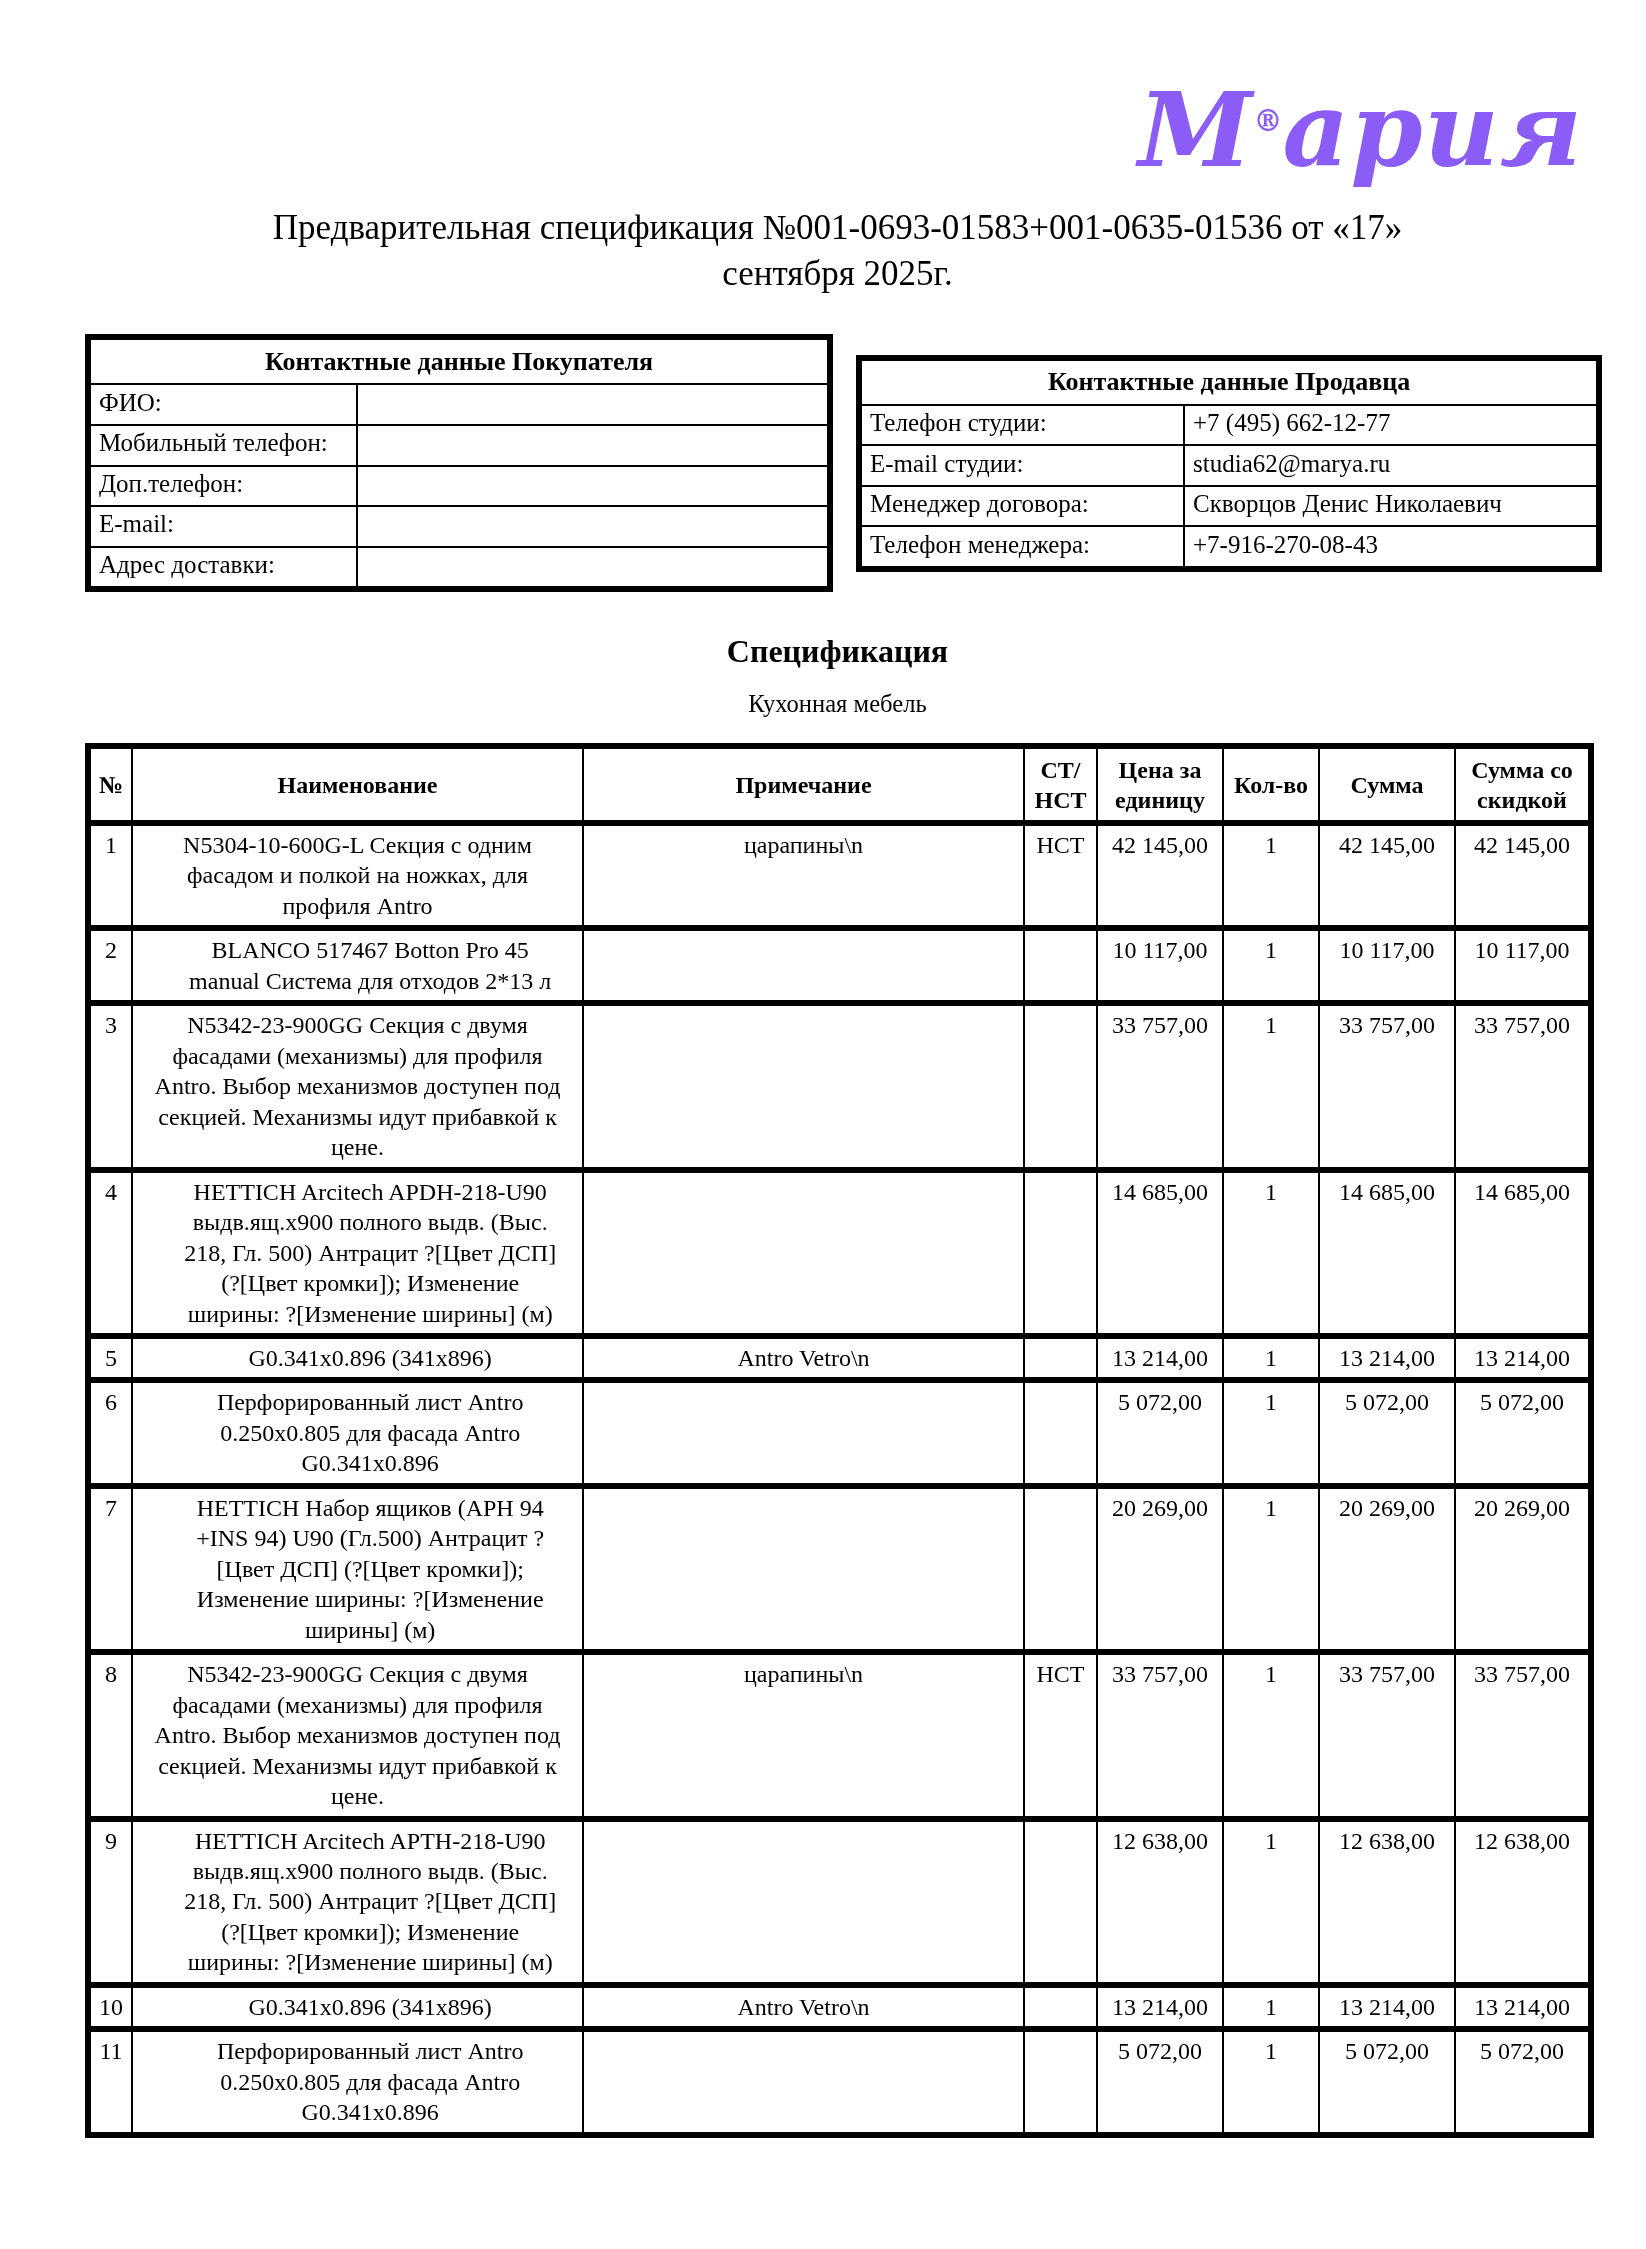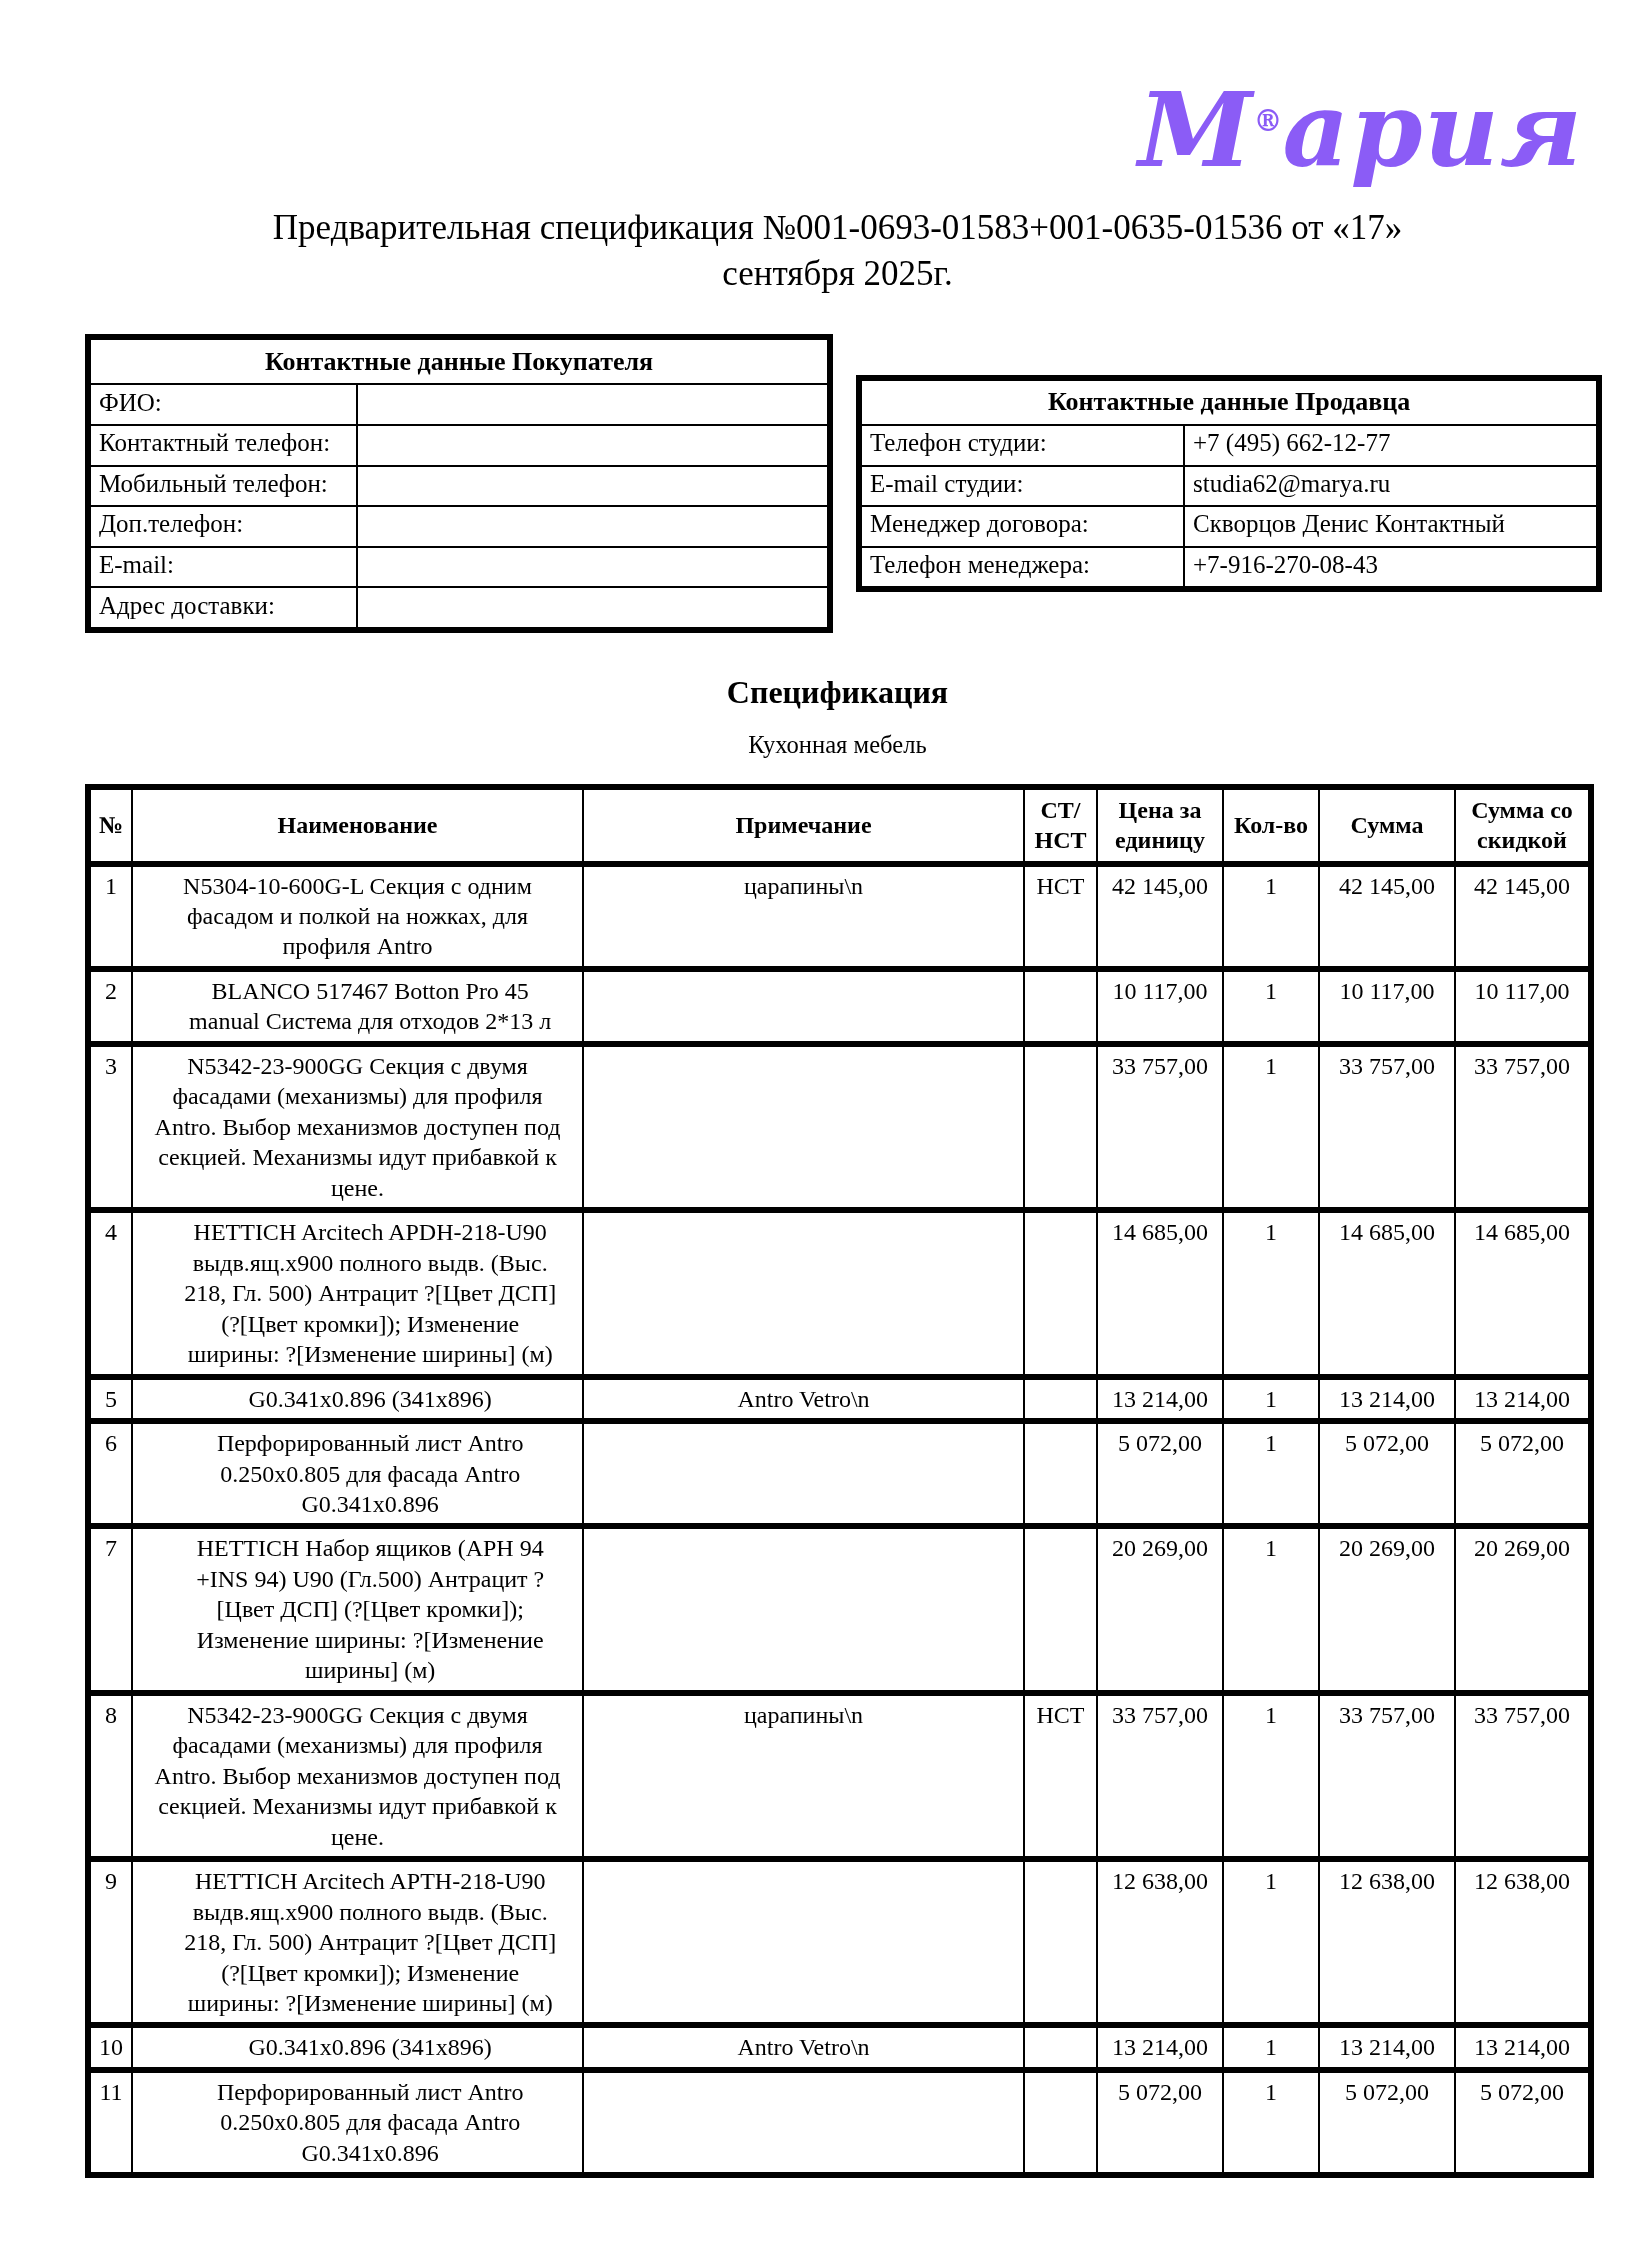--- a/index.html
+++ b/index.html
@@ -85,24 +85,20 @@
         <tr>
             <th colspan="2">Контактные данные Покупателя</th>
           </tr>
       </thead>
       <tbody>
         <tr>
           <td>ФИО:</td>
           <td></td>
         </tr>
         <tr>
-          <td>Контактный телефон:</td>
-          <td></td>
-        </tr>
-        <tr>
           <td>Мобильный телефон:</td>
           <td></td>
         </tr>
         <tr>
           <td>Доп.телефон:</td>
           <td></td>
         </tr>
         <tr>
           <td>E-mail:</td>
           <td></td>
@@ -128,21 +124,21 @@
         <tr>
           <td>Телефон студии:</td>
           <td>+7 (495) 662-12-77</td>
         </tr>
         <tr>
           <td>E-mail студии:</td>
           <td>studia62@marya.ru</td>
         </tr>
         <tr>
           <td>Менеджер договора:</td>
-          <td>Скворцов Денис Контактный</td>
+          <td>Скворцов Денис Николаевич</td>
         </tr>
         <tr>
           <td>Телефон менеджера:</td>
           <td>+7-916-270-08-43</td>
         </tr>
       </tbody>
     </table>
 
   </div>
 

